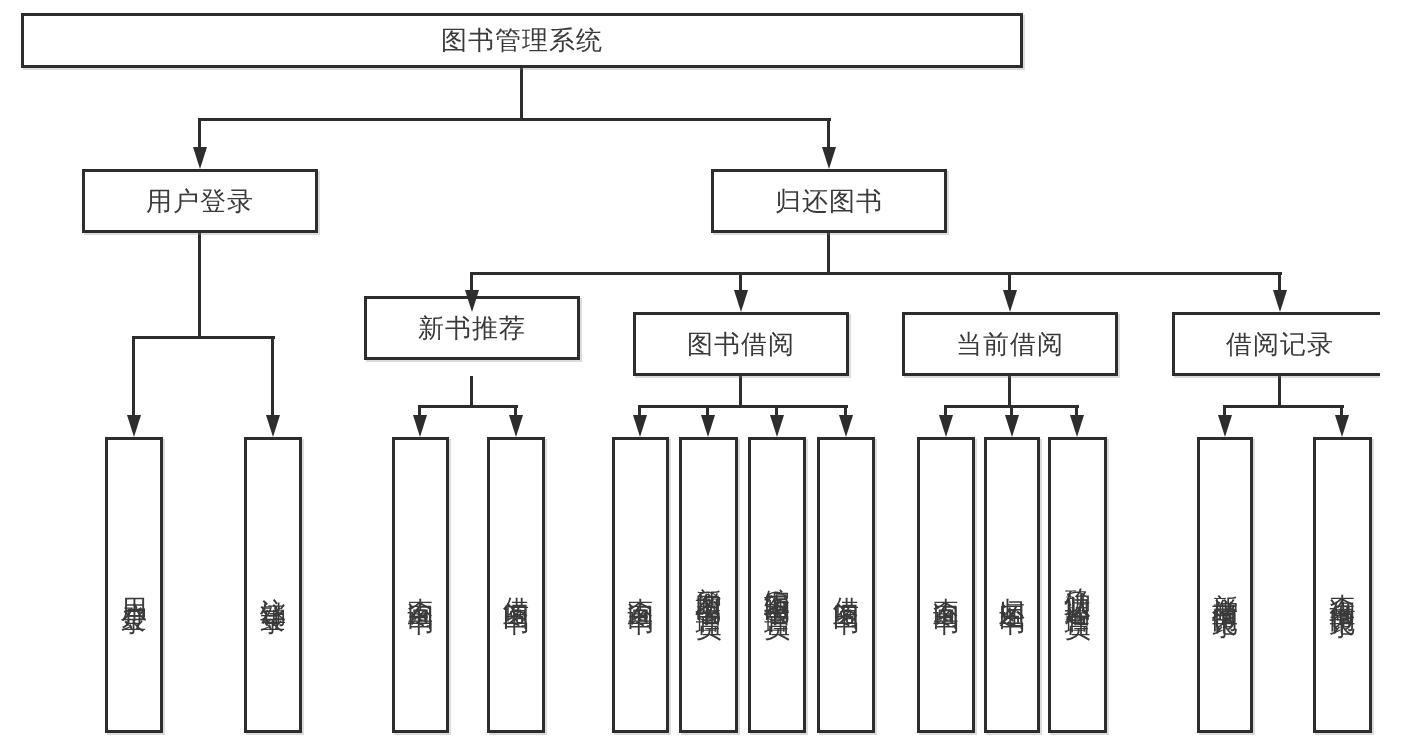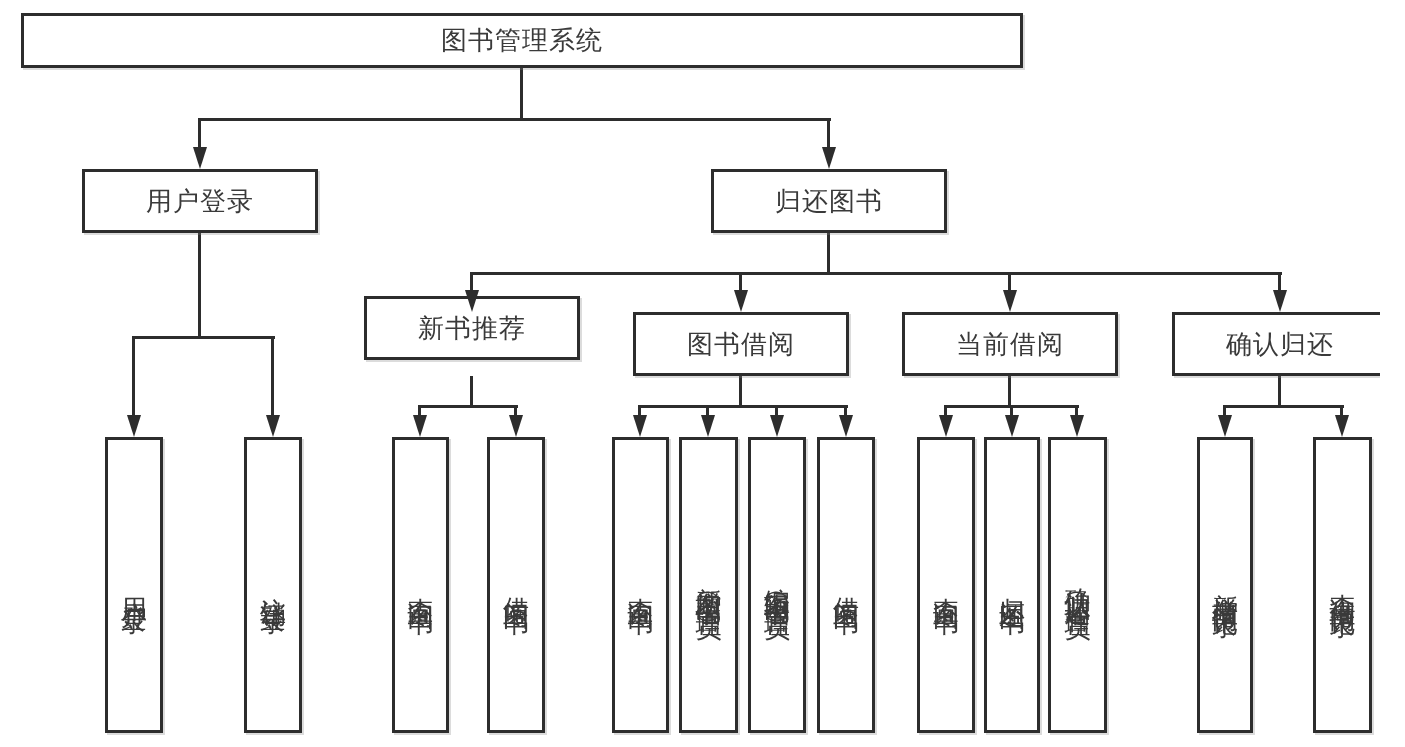--- a/index.html
+++ b/index.html
@@ -45,21 +45,21 @@
 <div class="canvas">
 
   <div class="node" style="left:21px;top:13px;width:1002px;height:55px">图书管理系统</div>
 
   <div class="node" style="left:82px;top:169px;width:236px;height:64px">用户登录</div>
   <div class="node" style="left:711px;top:169px;width:236px;height:64px">归还图书</div>
 
   <div class="node" style="left:364px;top:296px;width:216px;height:64px">新书推荐</div>
   <div class="node" style="left:902px;top:312px;width:216px;height:64px">当前借阅</div>
   <div class="node" style="left:633px;top:312px;width:216px;height:64px">图书借阅</div>
-  <div class="node" style="left:1172px;top:312px;width:216px;height:64px">确认归还</div>
+  <div class="node" style="left:1172px;top:312px;width:216px;height:64px">借阅记录</div>
 
   <div class="node vnode" style="left:105px;top:437px;width:58px;height:296px">用户登录</div>
   <div class="node vnode" style="left:244px;top:437px;width:58px;height:296px">注销登录</div>
 
   <div class="node vnode" style="left:392px;top:437px;width:57px;height:296px">查询图书</div>
   <div class="node vnode" style="left:487px;top:437px;width:58px;height:296px">借阅图书</div>
 
   <div class="node vnode" style="left:612px;top:437px;width:57px;height:296px">查询图书</div>
   <div class="node vnode" style="left:679px;top:437px;width:59px;height:296px">新增图书（管理员）</div>
   <div class="node vnode" style="left:748px;top:437px;width:58px;height:296px">编辑图书（管理员）</div>

